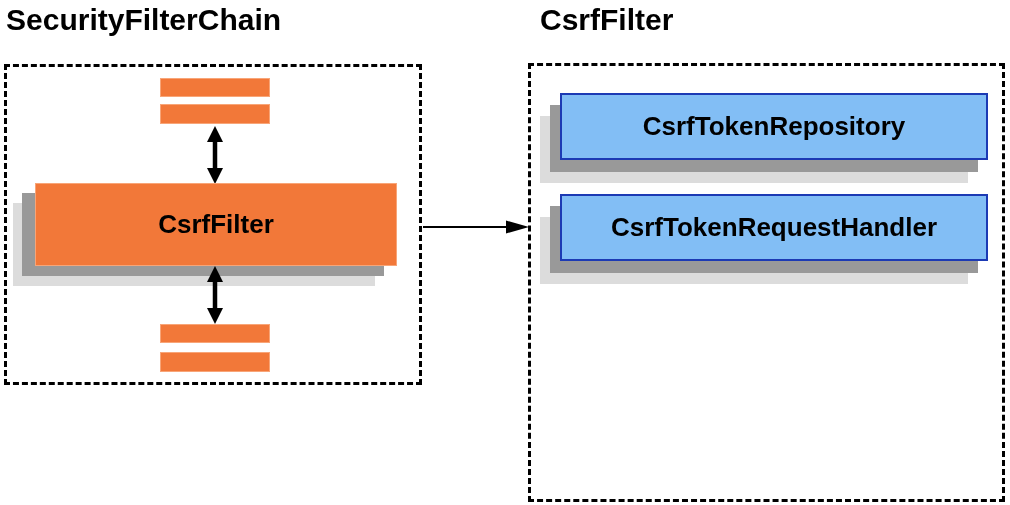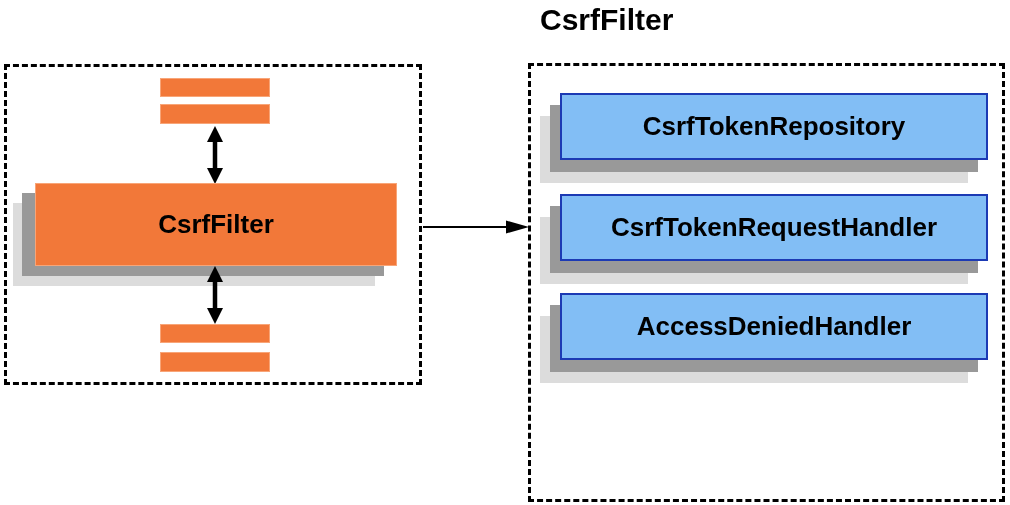--- a/index.html
+++ b/index.html
@@ -57,20 +57,21 @@
   #comp-3 { top:393px; }
   .comp-group .shadow-light { left:0;    top:23px; width:428px; height:67px; }
   .comp-group .shadow-dark  { left:10px; top:12px; width:428px; height:67px; }
   .comp-group .card         { left:20px; top:0;    width:428px; height:67px; }
 </style>
 </head>
 <body>
 
 <div id="canvas">
 
+  <h1 class="panel-title" style="left:6px; top:3px;">SecurityFilterChain</h1>
   <h1 class="panel-title" style="left:540px; top:3px;">CsrfFilter</h1>
 
   <div id="left-dashed" class="dashed-box"></div>
 
   <div id="bar-top-1" class="orange-bar"></div>
   <div id="bar-top-2" class="orange-bar"></div>
 
   <svg id="varrow-1" class="arrow-svg" width="22" height="58" viewBox="0 0 22 58">
     <line x1="11" y1="12" x2="11" y2="46" stroke="#000" stroke-width="4.5"></line>
     <polygon points="11,0 3,16 19,16" fill="#000"></polygon>
@@ -110,22 +111,15 @@
   </div>
 
   <div id="comp-1" class="group comp-group">
     <div class="layer shadow-light"></div>
     <div class="layer shadow-dark"></div>
     <div class="layer card blue">
       <span>CsrfTokenRequestHandler</span>
     </div>
   </div>
 
-  <div id="comp-2" class="group comp-group">
-    <div class="layer shadow-light"></div>
-    <div class="layer shadow-dark"></div>
-    <div class="layer card blue">
-      <span>AccessDeniedHandler</span>
-    </div>
-  </div>
 
 
 </div>
 
 </body></html>

